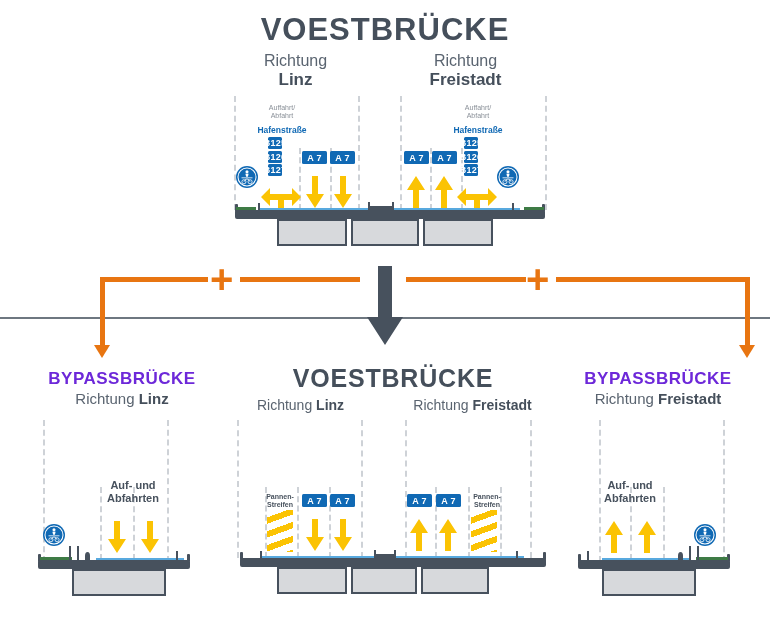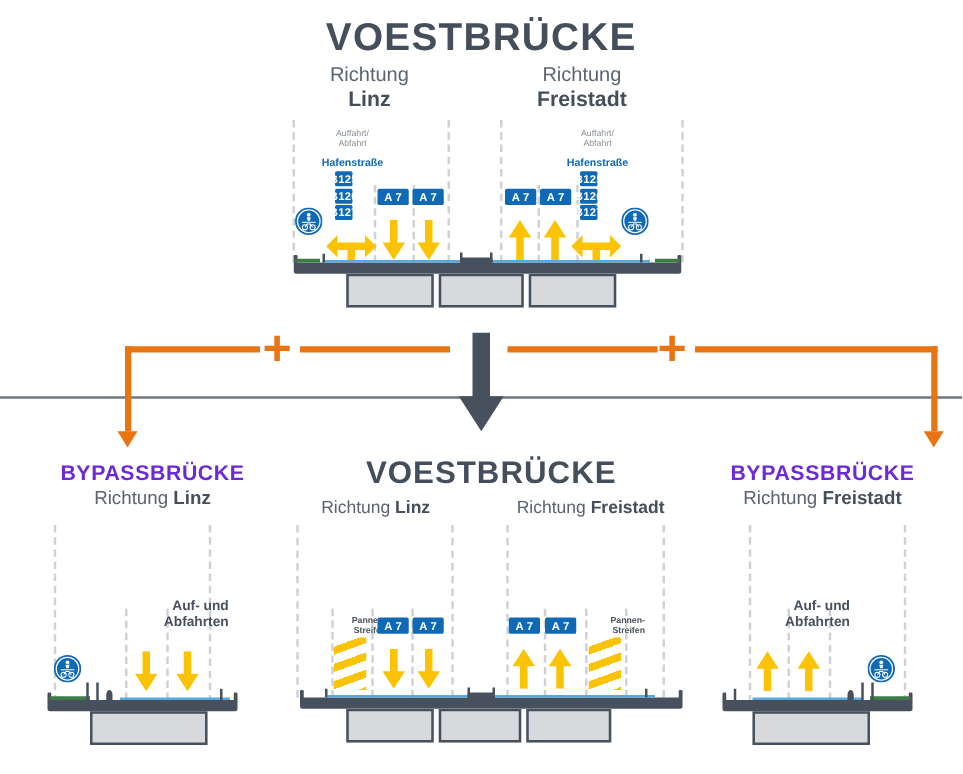--- a/index.html
+++ b/index.html
@@ -7,21 +7,21 @@
          font-family:"Liberation Sans",sans-serif;color:#47515D;}
   .abs{position:absolute;}
   .ctr{text-align:center;}
   .dash{position:absolute;width:0;border-left:2px dashed #ced2d7;}
   .sign{position:absolute;background:#1069B4;color:#fff;font-weight:700;border-radius:1.5px;
         display:flex;align-items:center;justify-content:center;font-size:9px;letter-spacing:.2px;}
   .b-sign{width:14px;height:12px;}
   .a-sign{width:25px;height:13px;}
   .ramp-label{position:absolute;text-align:center;color:#8a9098;font-size:7px;line-height:8px;}
   .street-label{position:absolute;text-align:center;color:#1069B4;font-size:8.5px;font-weight:700;}
-  .panel-label{position:absolute;text-align:right;color:#47515D;font-weight:700;}
+  .panel-label{position:absolute;text-align:center;color:#47515D;font-weight:700;}
   .deck{position:absolute;background:#47515D;height:9px;border-radius:2px;}
   .nub{position:absolute;width:3px;height:8px;background:#47515D;border-radius:1px;}
   .post{position:absolute;width:2px;background:#47515D;}
   .bump{position:absolute;width:5px;height:8px;background:#47515D;border-radius:50% 50% 0 0;}
   .green{position:absolute;height:3px;background:#3E7B45;}
   .blue-line{position:absolute;height:2px;background:#58A9DE;}
   .girder{position:absolute;background:#D7D9DC;border:2px solid #47515D;height:27px;box-sizing:border-box;}
   .hatch{position:absolute;width:26px;height:42px;
          background:repeating-linear-gradient(160deg,#ffffff 0 7px,#FBC303 7px 13px);}
   .obar{position:absolute;background:#E87511;height:5px;}

